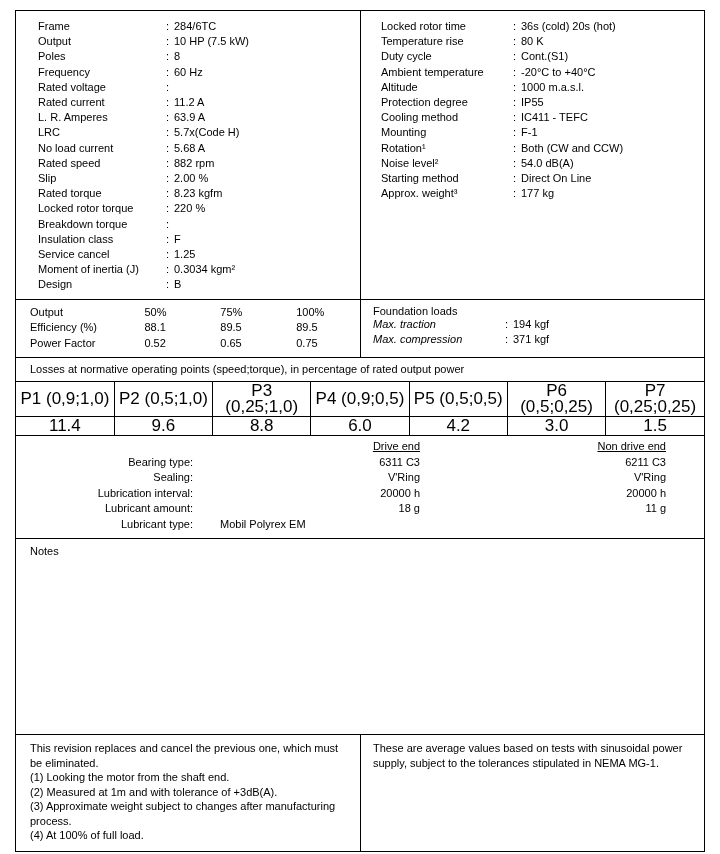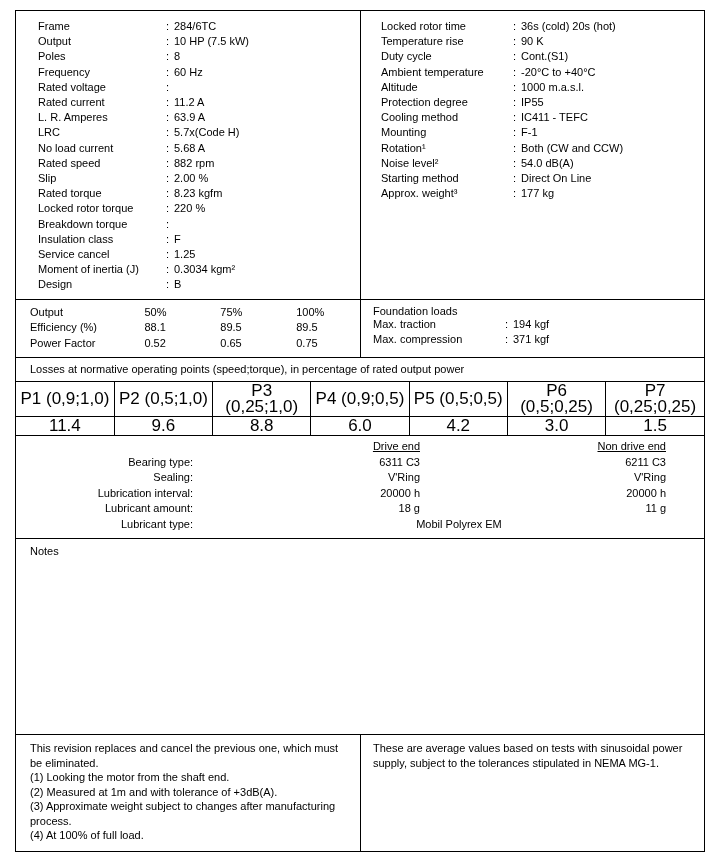--- a/index.html
+++ b/index.html
@@ -88,20 +88,21 @@
   .eff-c2 { width: 80px; }
   .eff-c3 { width: 60px; }
   .fl-line {
     display: flex;
     line-height: 15.5px;
     white-space: nowrap;
   }
   .fl-label {
     width: 132px;
     flex: 0 0 132px;
+    font-style: italic;
   }
   
   .losses-title {
     padding: 4px 6px 4px 14px;
     line-height: 15px;
   }
   .losses-table {
     width: 100%;
     border-collapse: collapse;
     table-layout: fixed;
@@ -128,21 +129,21 @@
   .bearing-table td {
     line-height: 15.5px;
     padding: 0;
     white-space: nowrap;
   }
   .b-c0 { width: 160px; text-align: right; }
   .b-c1 { width: 30px; }
   .b-c2 { width: 200px; text-align: right; }
   .b-c3 { text-align: right; padding-right: 32px !important; }
   .underline { text-decoration: underline; }
-  .center-span { text-align: center; }
+  .center-span { }
   
   .notes {
     height: 196px;
     padding: 6px 6px 6px 14px;
     box-sizing: border-box;
   }
   
   .foot-left {
     width: 50%;
     box-sizing: border-box;
@@ -256,21 +257,21 @@
 
     <div class="top-right divider-v">
       <div class="spec-line">
         <span class="spec-label">Locked rotor time</span>
         <span class="spec-colon">:</span>
         <span class="spec-value">36s (cold) 20s (hot)</span>
       </div>
       <div class="spec-line">
         <span class="spec-label">Temperature rise</span>
         <span class="spec-colon">:</span>
-        <span class="spec-value">90 K</span>
+        <span class="spec-value">80 K</span>
       </div>
       <div class="spec-line">
         <span class="spec-label">Duty cycle</span>
         <span class="spec-colon">:</span>
         <span class="spec-value">Cont.(S1)</span>
       </div>
       <div class="spec-line">
         <span class="spec-label">Ambient temperature</span>
         <span class="spec-colon">:</span>
         <span class="spec-value">-20°C to +40°C</span>

